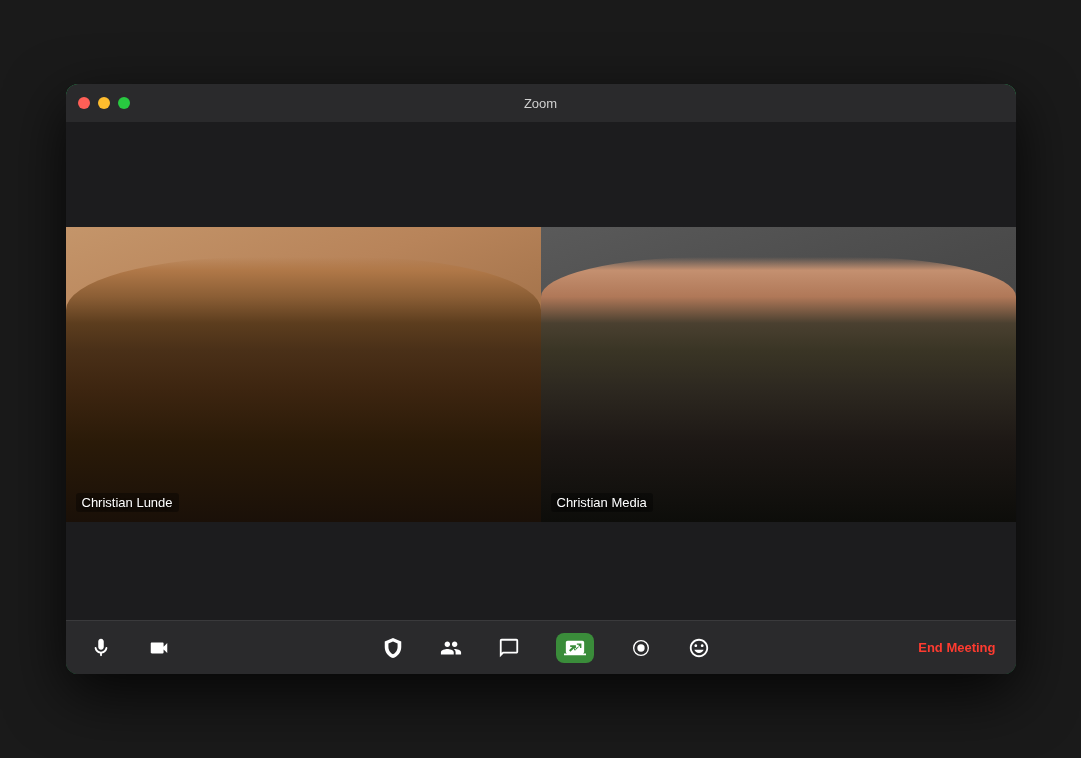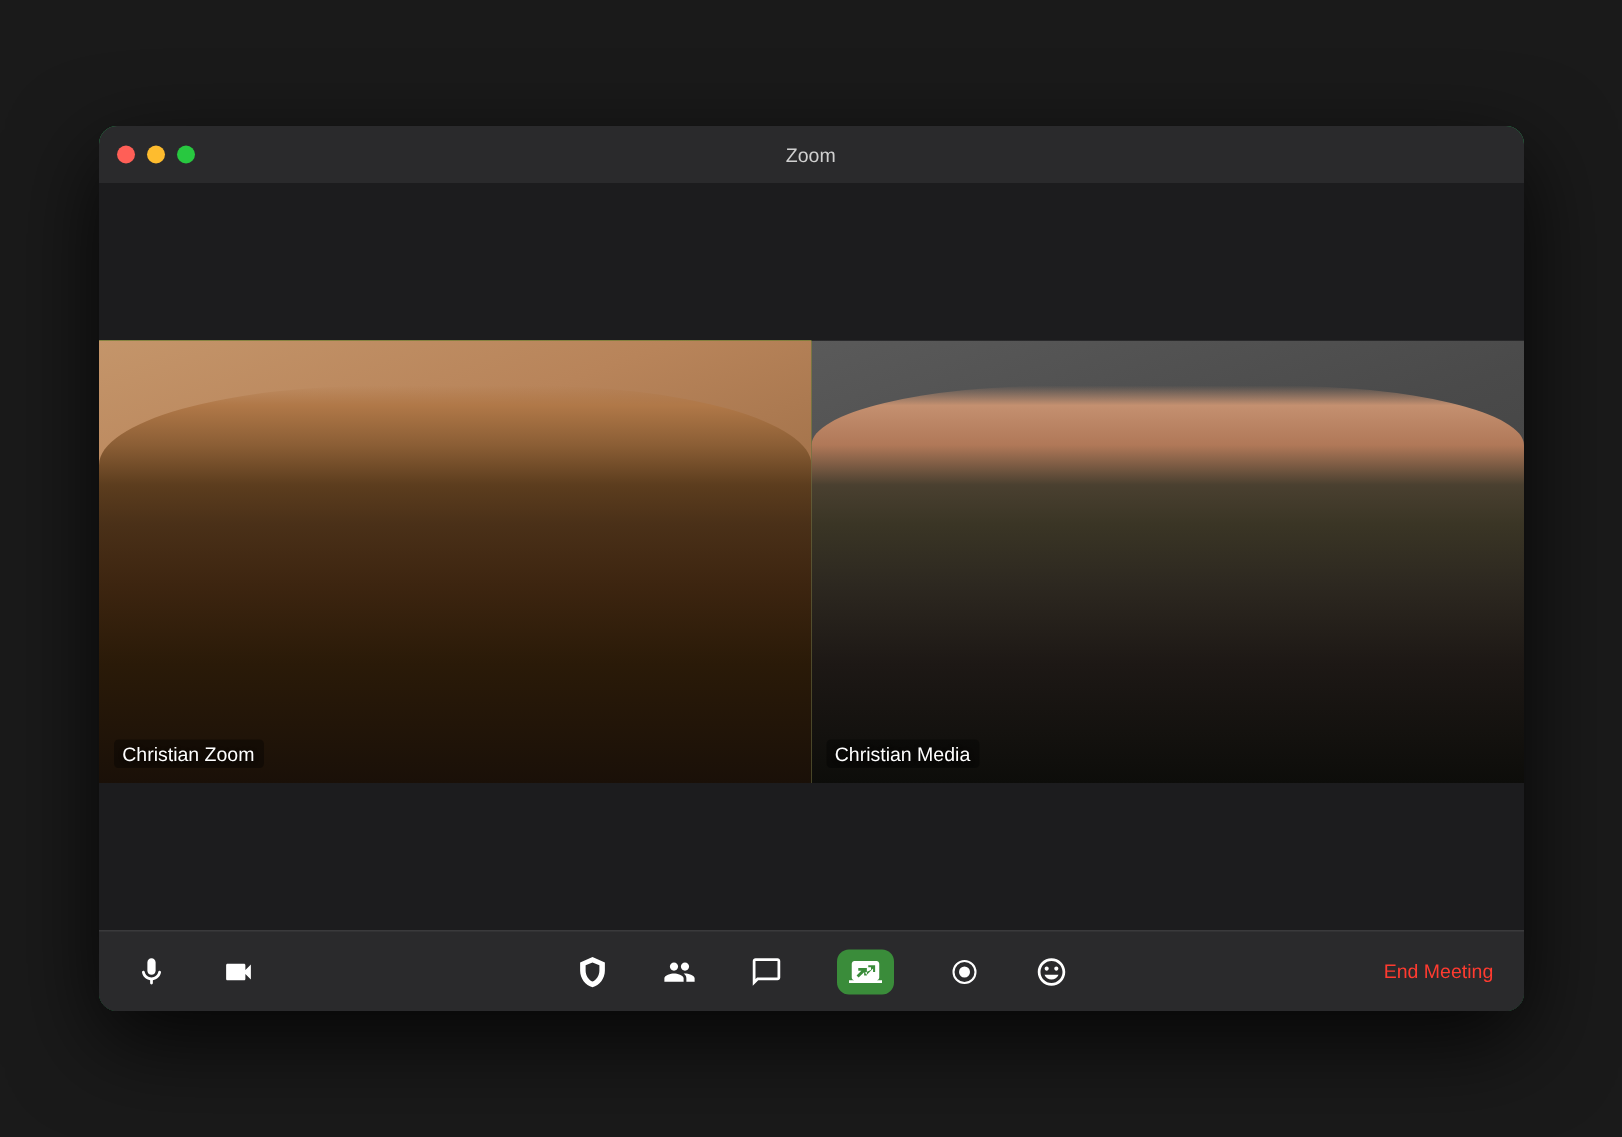--- a/index.html
+++ b/index.html
@@ -181,21 +181,21 @@
       border-radius: 8px;
       padding: 4px 8px;
       display: flex;
       align-items: center;
       justify-content: center;
     }
 
     .end-meeting-btn {
       color: #ff3b30;
       font-size: 13px;
-      font-weight: 400;
+      font-weight: 700;
       cursor: pointer;
       background: none;
       border: none;
       white-space: nowrap;
     }
 
     .figure-1 {
       width: 100%;
       height: 90%;
       position: absolute;
@@ -250,21 +250,21 @@
   <div class="main-content">
 
     <div class="top-area"></div>
 
     <div class="video-grid">
 
       <div class="video-cell participant-1 active-speaker">
         <div class="video-bg">
           <div class="figure-1"></div>
         </div>
-        <span class="participant-name">Christian Zoom</span>
+        <span class="participant-name">Christian Lunde</span>
       </div>
 
       <div class="video-cell participant-2">
         <div class="video-bg">
           <div class="figure-2"></div>
         </div>
         <span class="participant-name">Christian Media</span>
       </div>
     </div>
 

